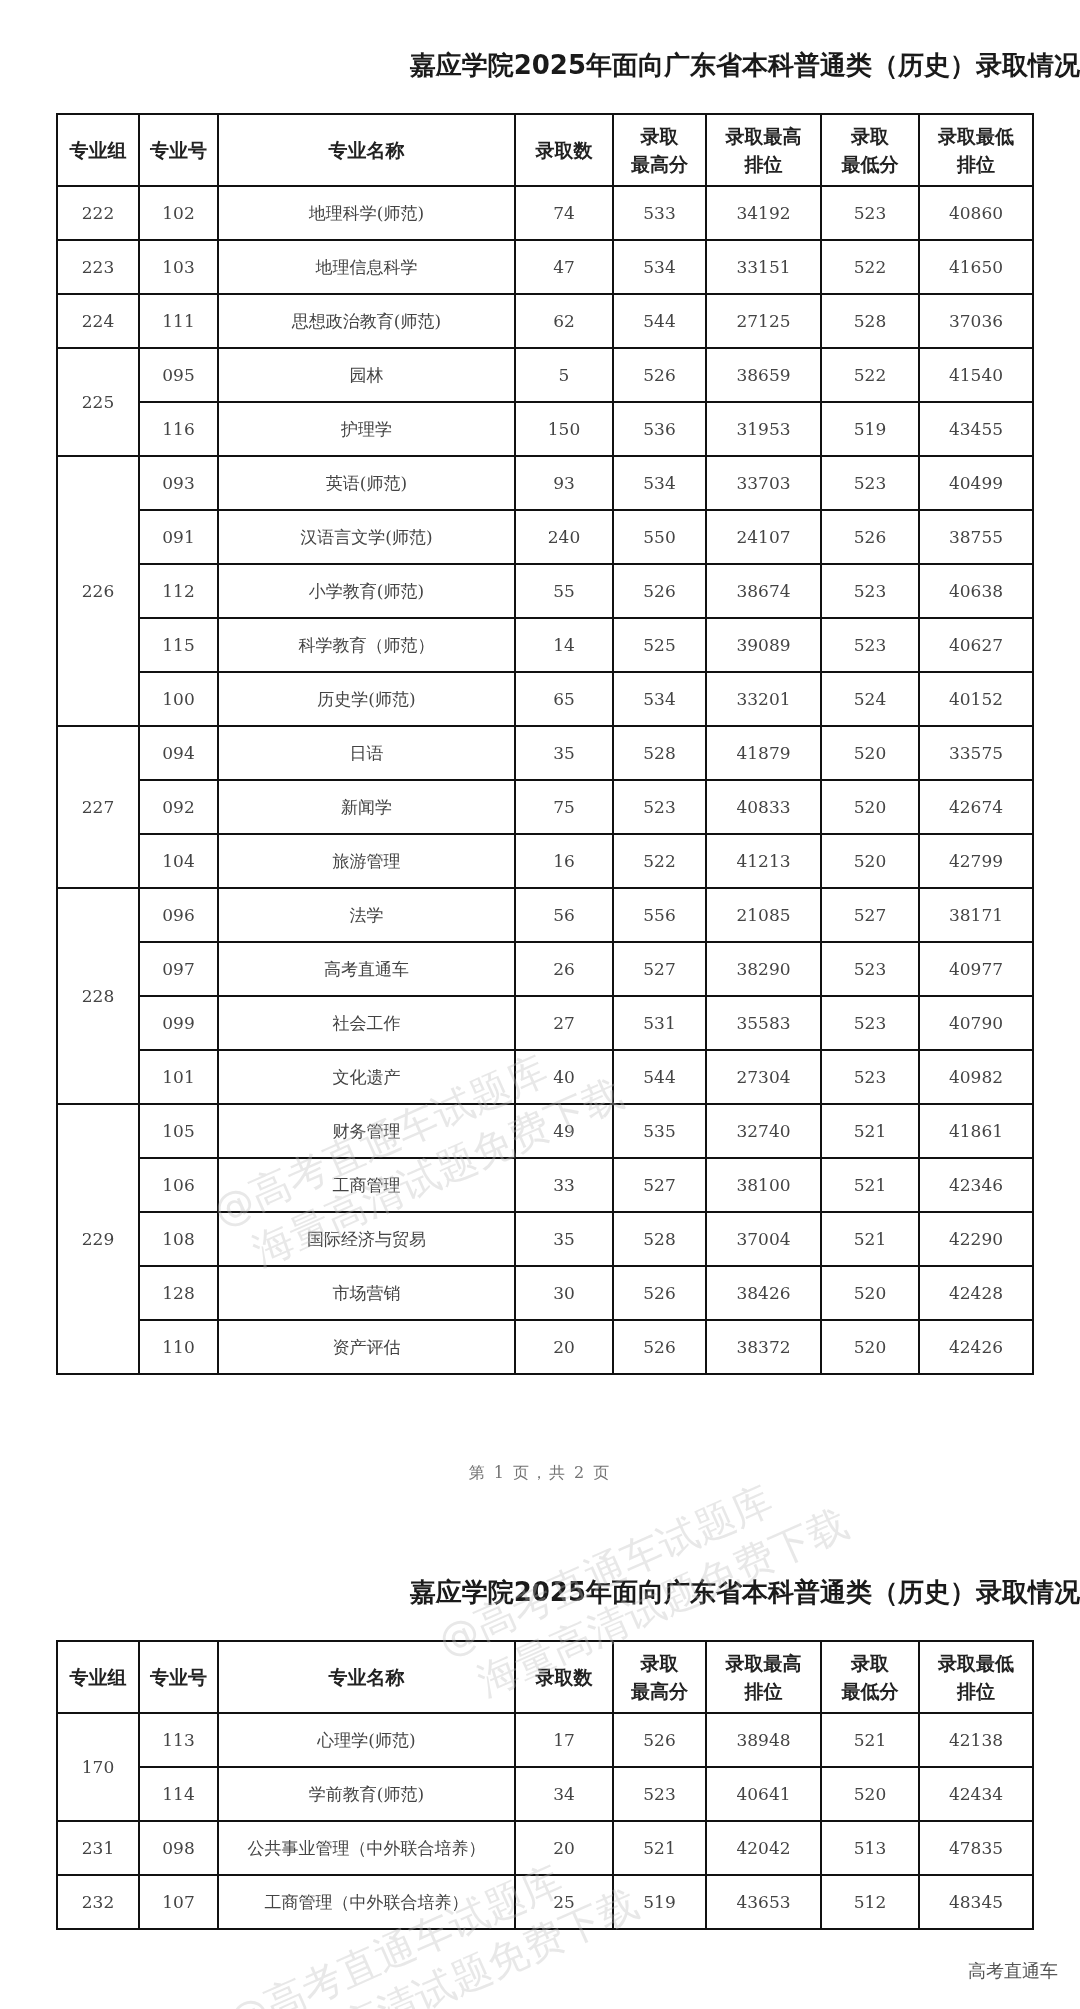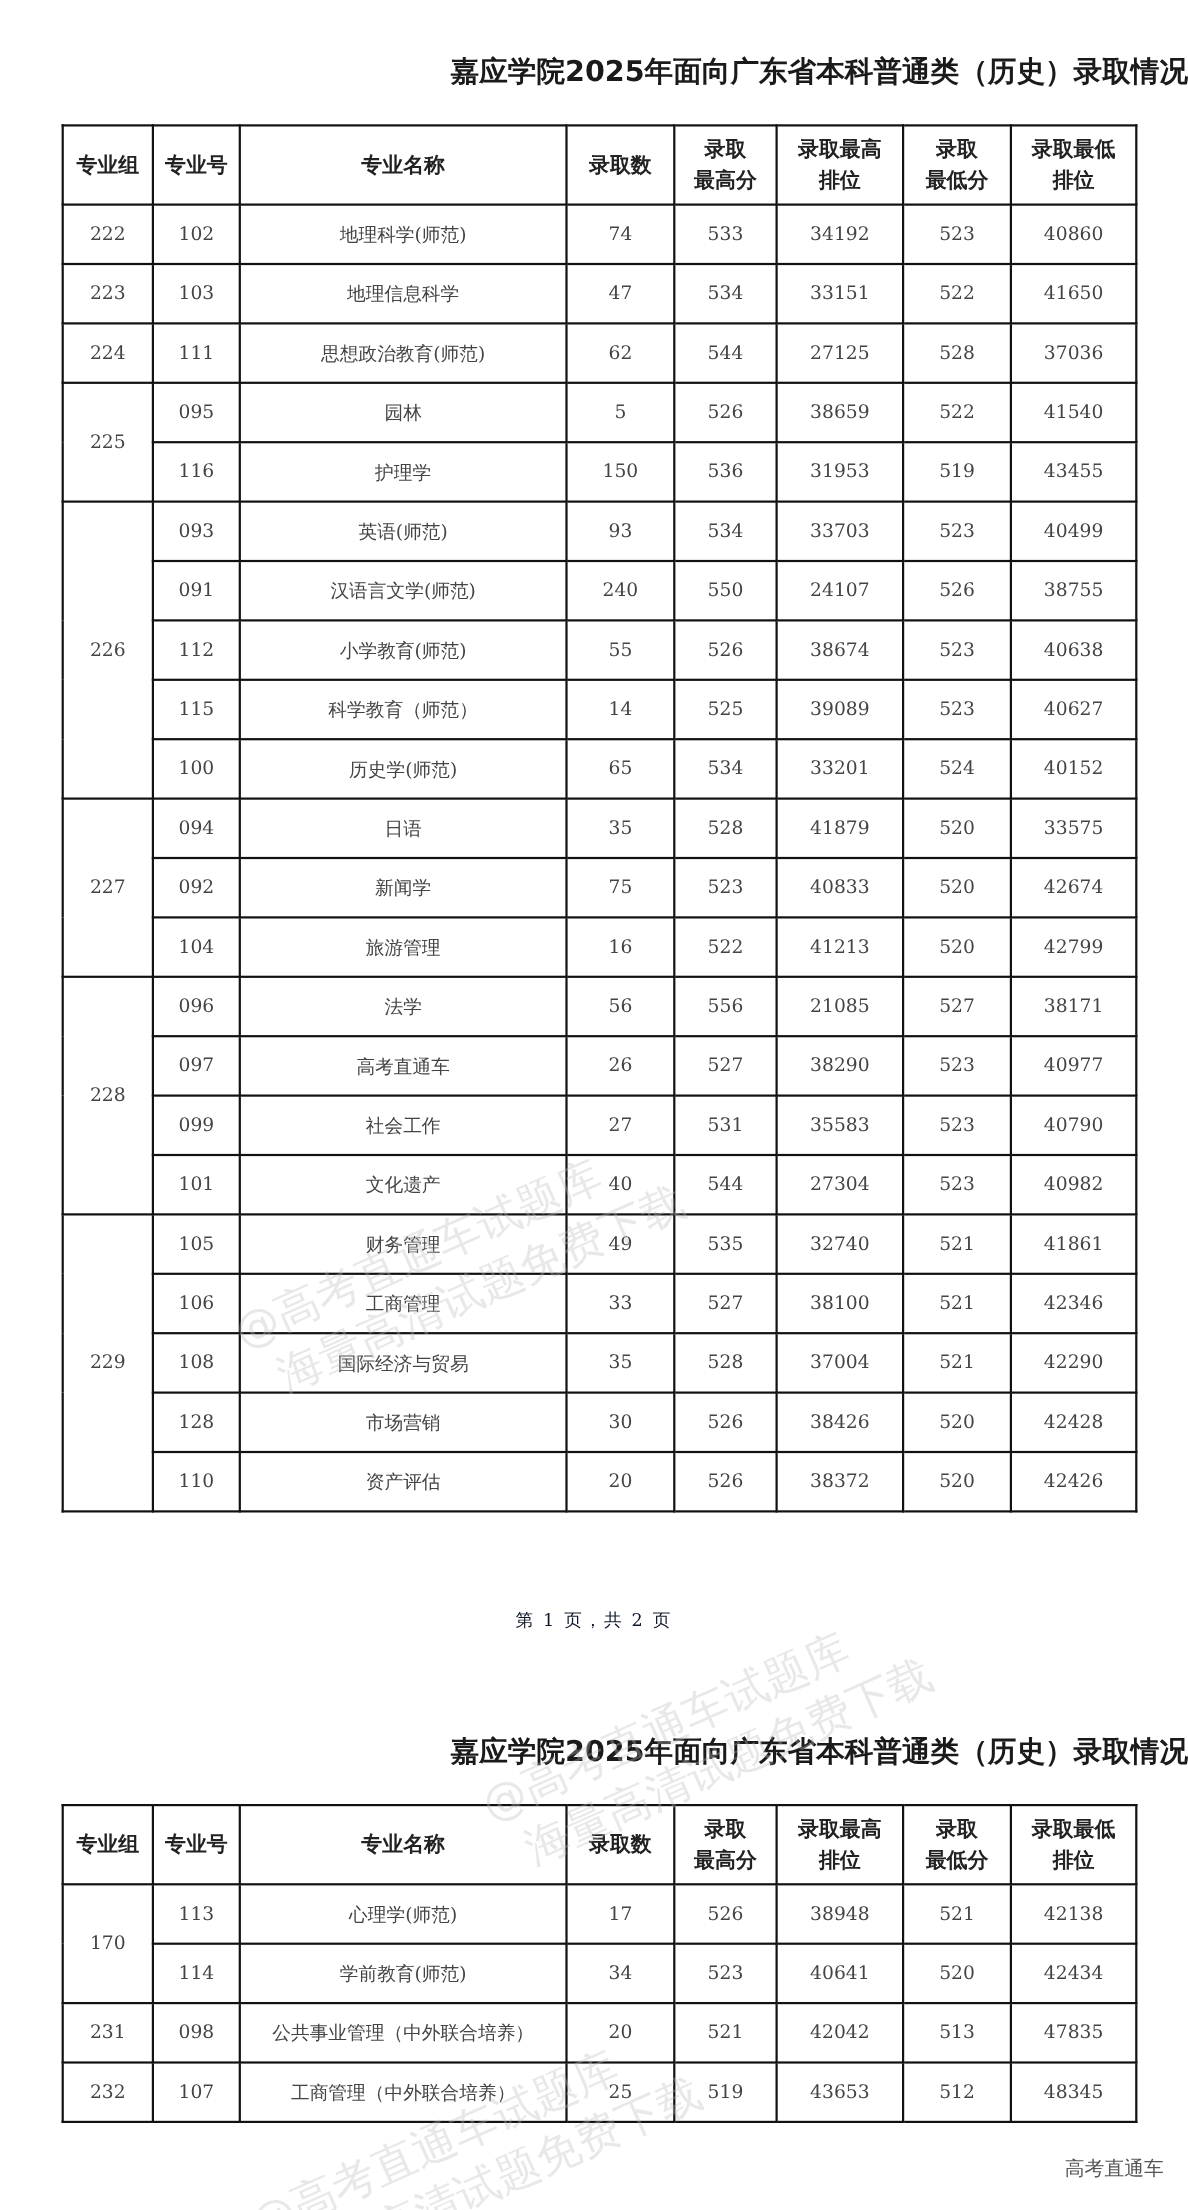--- a/index.html
+++ b/index.html
@@ -9,21 +9,21 @@
            font-family:"DejaVu Sans","Liberation Sans",sans-serif; font-weight:bold;
            font-size:26px; color:#1a1a1a; letter-spacing:0px; }
   table.adm { position:absolute; left:56px; border-collapse:collapse; table-layout:fixed;
               width:976px; }
   table.adm th, table.adm td { border:2.5px solid #111; text-align:center; vertical-align:middle; padding:0; }
   table.adm th { font-family:"DejaVu Sans","Liberation Sans",sans-serif; font-weight:bold;
                  font-size:19px; line-height:28px; color:#222; height:70px; }
   table.adm td { font-size:17px; color:#444; height:52px; }
   table.adm td.name { font-size:17px; }
   .pagefoot { position:absolute; left:0; width:1080px; top:1463px; text-align:center;
-              font-size:16px; color:#0f172a; letter-spacing:2px; }
+              font-size:16px; color:#737373; letter-spacing:2px; }
   .brand { position:absolute; right:22px; top:1959px; font-family:Liberation Serif, serif;
            font-size:18px; color:#555; }
   .wm { position:absolute; font-family:"DejaVu Sans","Liberation Sans",sans-serif; color:rgba(190,190,190,0.35);
         transform:rotate(-24deg); transform-origin:left top; white-space:nowrap; pointer-events:none; font-size:40px; line-height:52px; }
 </style>
 </head>
 <body>
 
 <div class="title" style="top:48px;">嘉应学院2025年面向广东省本科普通类（历史）录取情况</div>
 

